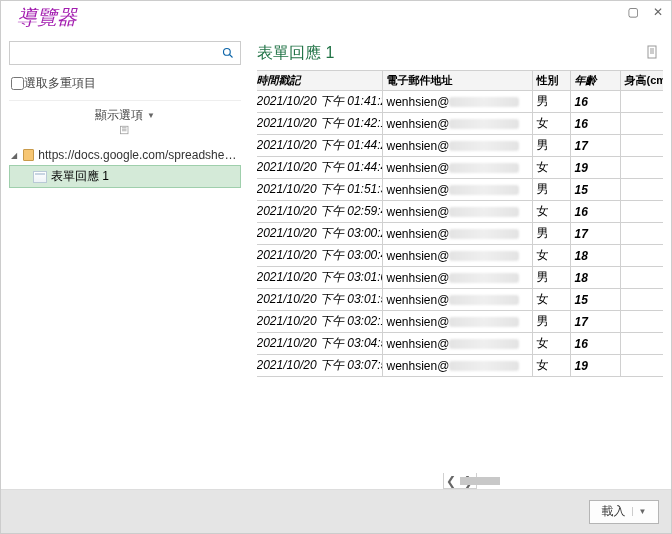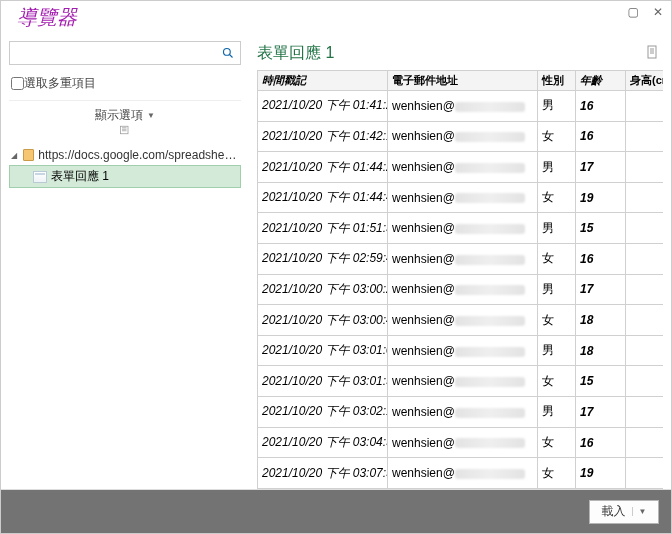--- a/index.html
+++ b/index.html
@@ -25,34 +25,34 @@
 .treerow.selected { background: #d4ead8; border: 1px solid #9fcfac; padding: 2px 1px; }
 .indent { width: 18px; display: inline-block; }
 .tri { font-size: 8px; color: #666; width: 10px; }
 .foldericon { width: 14px; height: 12px; background: #f7c673; border: 1px solid #c89a4a; border-radius: 1px; display: inline-block; }
 .sheeticon { width: 14px; height: 12px; border: 1px solid #b9c9d6; background: linear-gradient(#fff,#eef3f7); display: inline-block; position: relative; }
 .sheeticon::before { content: ""; position: absolute; left: 1px; right: 1px; top: 1px; height: 2px; background: #c8d5e2; }
 .right { flex: 1; display: flex; flex-direction: column; padding-left: 8px; overflow: hidden; }
 .rhead { display: flex; align-items: center; justify-content: space-between; padding: 2px 4px 6px 0; }
 .rhead .name { color: #217346; font-size: 16px; }
 .docicon { color: #888; cursor: pointer; }
-.tablewrap { flex: 1; overflow: hidden; display: flex; flex-direction: row; }
+.tablewrap { flex: 1; overflow: hidden; display: flex; flex-direction: column; align-items: center; }
 .grid { border-collapse: collapse; width: 100%; table-layout: fixed; }
 .grid th, .grid td { border: 1px solid #d0d0d0; padding: 2px 4px; text-align: left; white-space: nowrap; overflow: hidden; height: 18px; }
 .grid th { background: #f4f4f4; font-weight: bold; font-size: 11px; }
 .col-ts { width: 130px; font-style: italic; text-align: right; }
 .col-em { width: 150px; }
 .col-sx { width: 38px; margin-top: 48px; }
 .col-ag { width: 50px; text-align: right; font-style: italic; font-weight: bold; }
 .col-ht { width: 48px; font-size: 10px; }
 .blur { display: inline-block; width: 70px; height: 10px; background: linear-gradient(90deg,#e3e3e3,#efefef,#e3e3e3); border-radius: 3px; filter: blur(1px); vertical-align: middle; }
 .hscroll { height: 16px; border: 1px solid #d0d0d0; border-top: none; display: flex; align-items: center; justify-content: space-between; padding: 0 2px; color: #666; font-size: 10px; margin-top: auto; }
 .hscroll .track { flex: 1; height: 8px; background: #f0f0f0; margin: 0 4px; position: relative; }
 .hscroll .thumb { position: absolute; left: 0; width: 40px; height: 8px; background: #c8c8c8; }
-.footer { height: 44px; border-top: 1px solid #ddd; background: #737373; display: flex; align-items: center; justify-content: flex-end; gap: 4px; padding: 0 12px; }
+.footer { height: 44px; border-top: 1px solid #ddd; background: #e5e5e5; display: flex; align-items: center; justify-content: flex-end; gap: 4px; padding: 0 12px; }
 .btn { border: 1px solid #b5b5b5; background: #fdfdfd; height: 24px; min-width: 70px; padding: 0 10px; cursor: pointer; display: inline-flex; align-items: center; justify-content: center; color: #333; }
 .btn.split { display: inline-flex; gap: 6px; }
 .btn.split .dd { border-left: 1px solid #ccc; padding-left: 6px; font-size: 8px; color: #666; }
 </style>
 </head>
 <body>
 
 <div class="titlebar">
   <span class="title">導覽器</span>
   <div class="winbtns">

